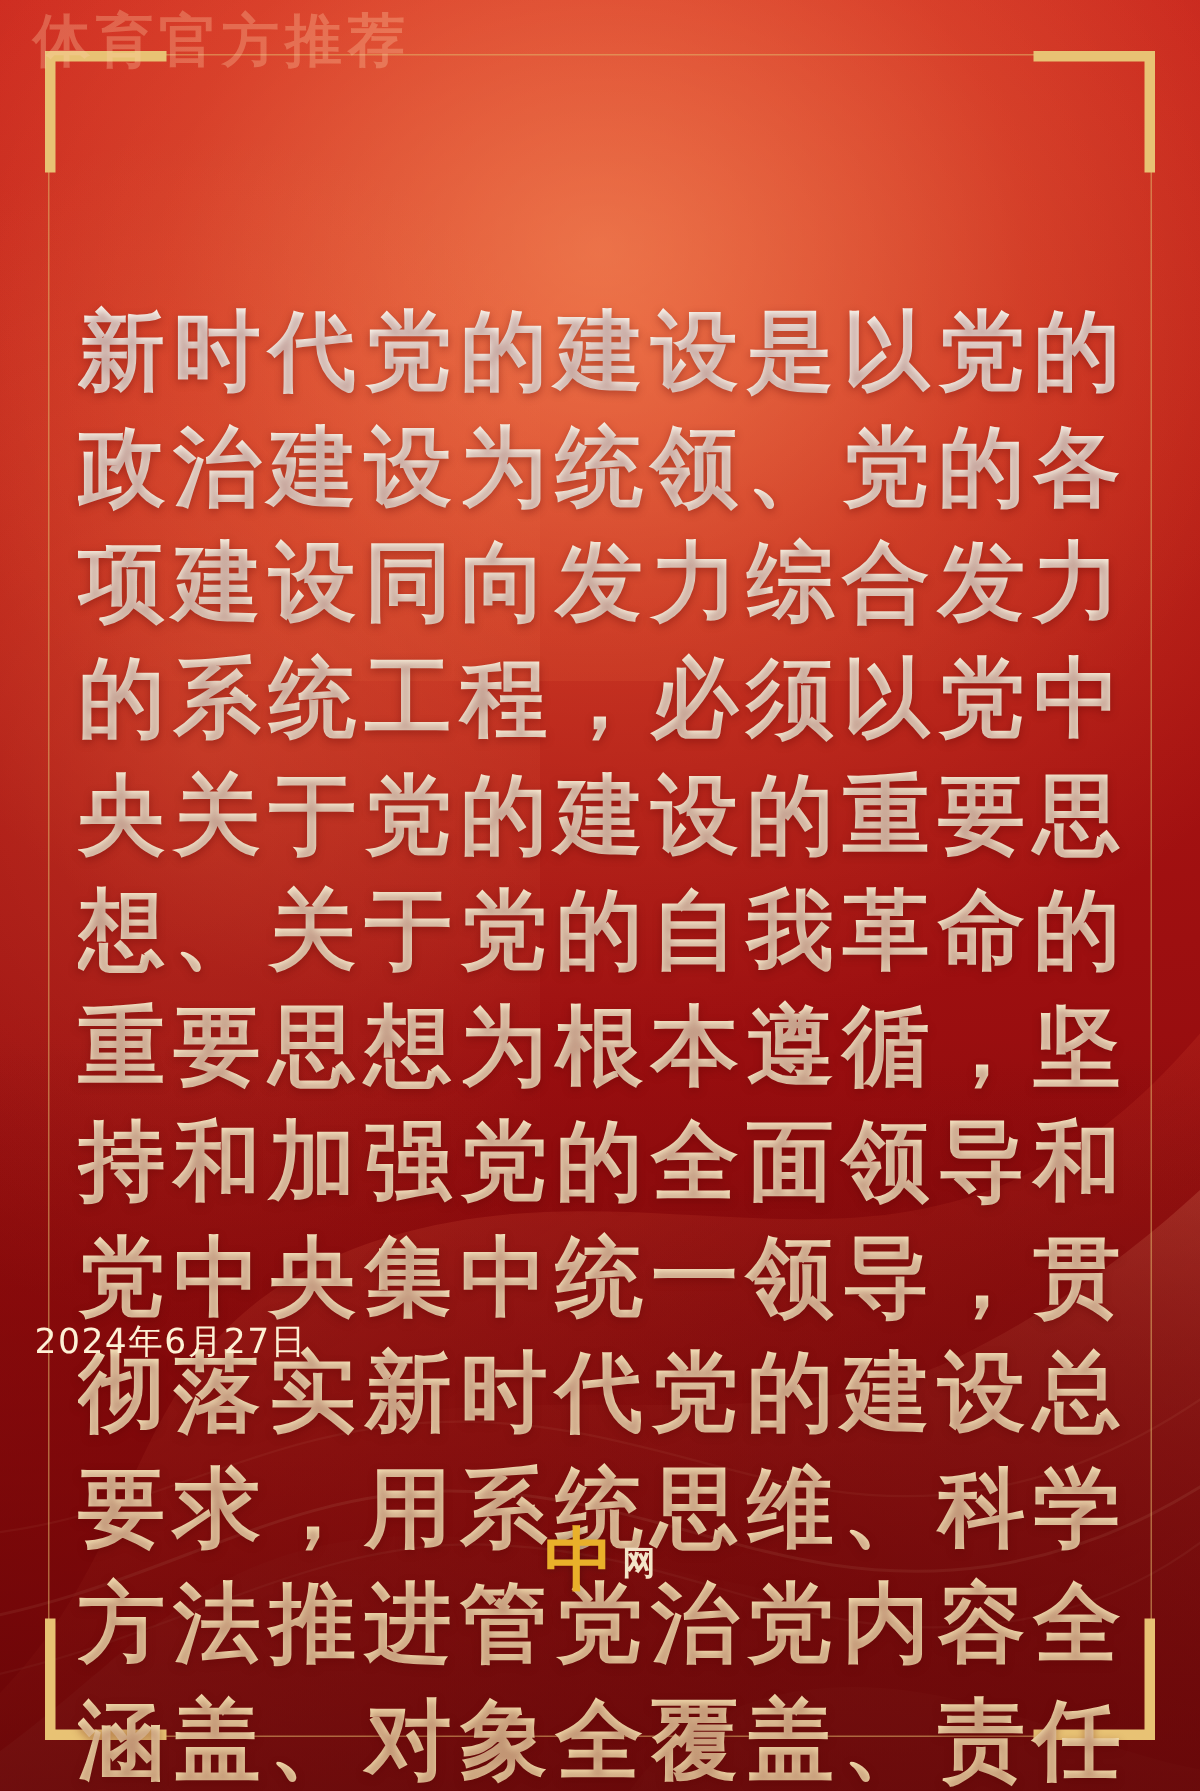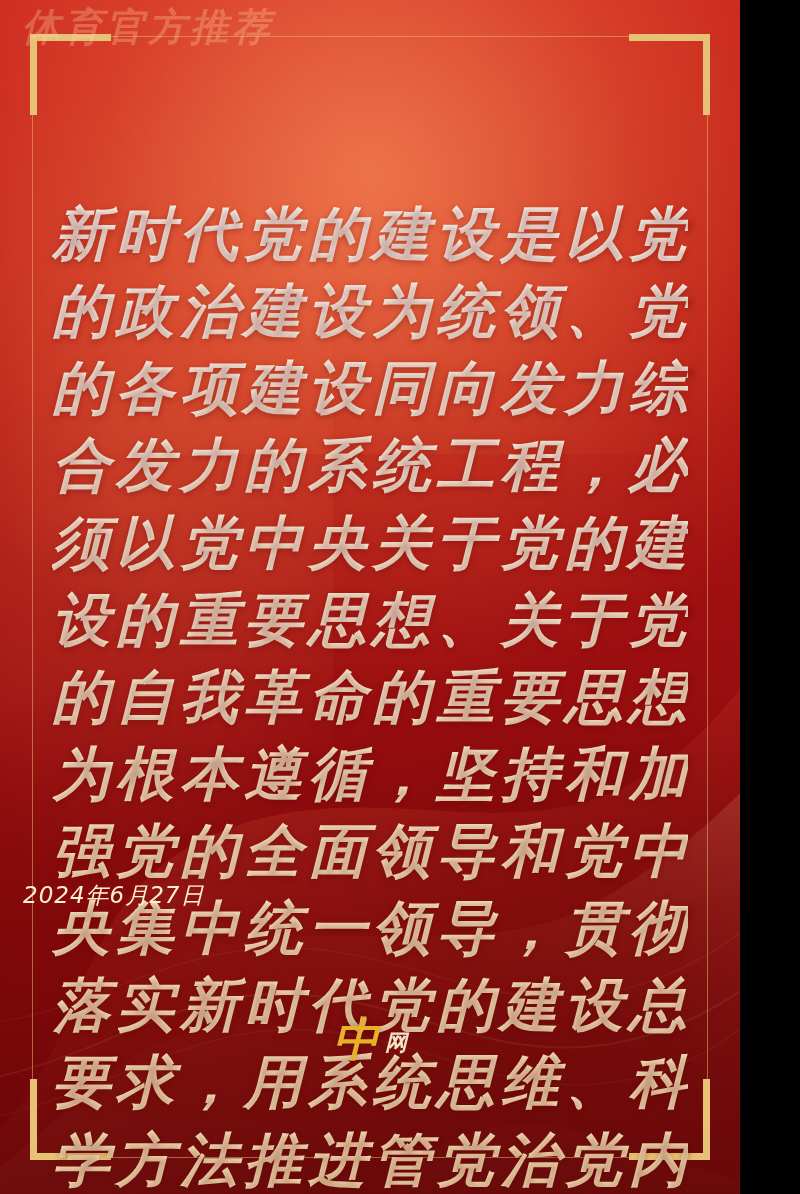--- a/index.html
+++ b/index.html
@@ -5,29 +5,28 @@
   html, body {
     margin: 0;
     padding: 0;
     background: #000;
   }
   body {
     font-family: "Liberation Sans", sans-serif;
   }
   .poster {
     position: relative;
-    width: 740px;
+    width: 800px;
     height: 1194px;
     overflow: hidden;
     background:
       radial-gradient(ellipse 120% 70% at 50% 18%, rgba(255,120,70,0.55) 0%, rgba(214,40,30,0.0) 58%),
       radial-gradient(ellipse 90% 55% at 12% 88%, rgba(150,12,12,0.85) 0%, rgba(150,12,12,0.0) 60%),
       radial-gradient(ellipse 100% 60% at 92% 92%, rgba(120,8,10,0.9) 0%, rgba(120,8,10,0.0) 55%),
       linear-gradient(175deg, #c9241d 0%, #b31612 30%, #9d0f10 55%, #8a0a0c 78%, #7c0709 100%);
-    font-style: italic;
   }
   
   .glow-top {
     position: absolute;
     left: -10%;
     top: -22%;
     width: 120%;
     height: 60%;
     background: radial-gradient(ellipse at 50% 60%, rgba(255,170,110,0.42) 0%, rgba(255,140,80,0.12) 42%, rgba(255,100,60,0) 70%);
     pointer-events: none;

